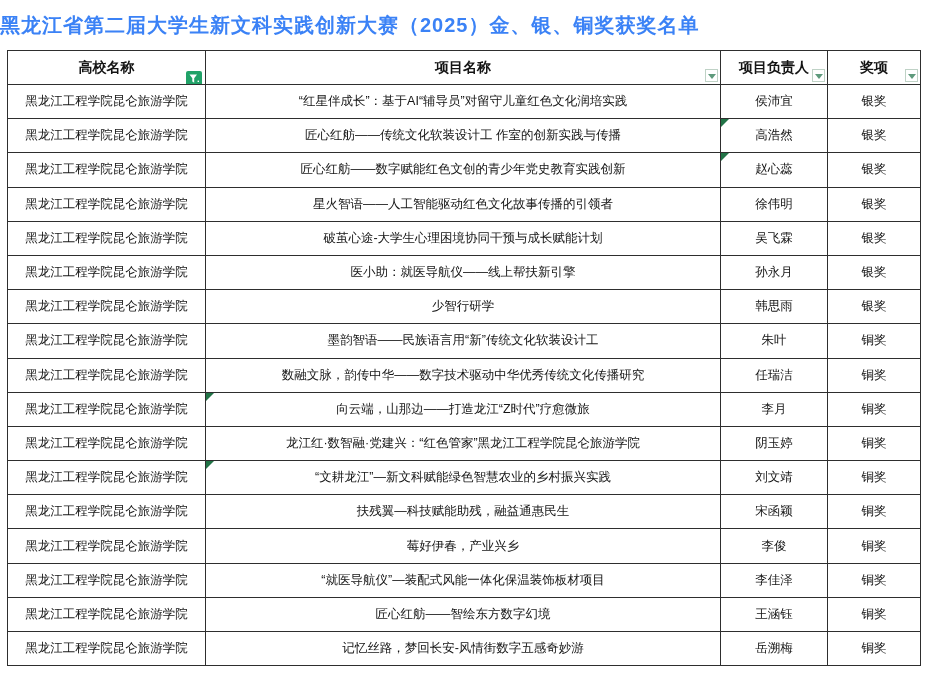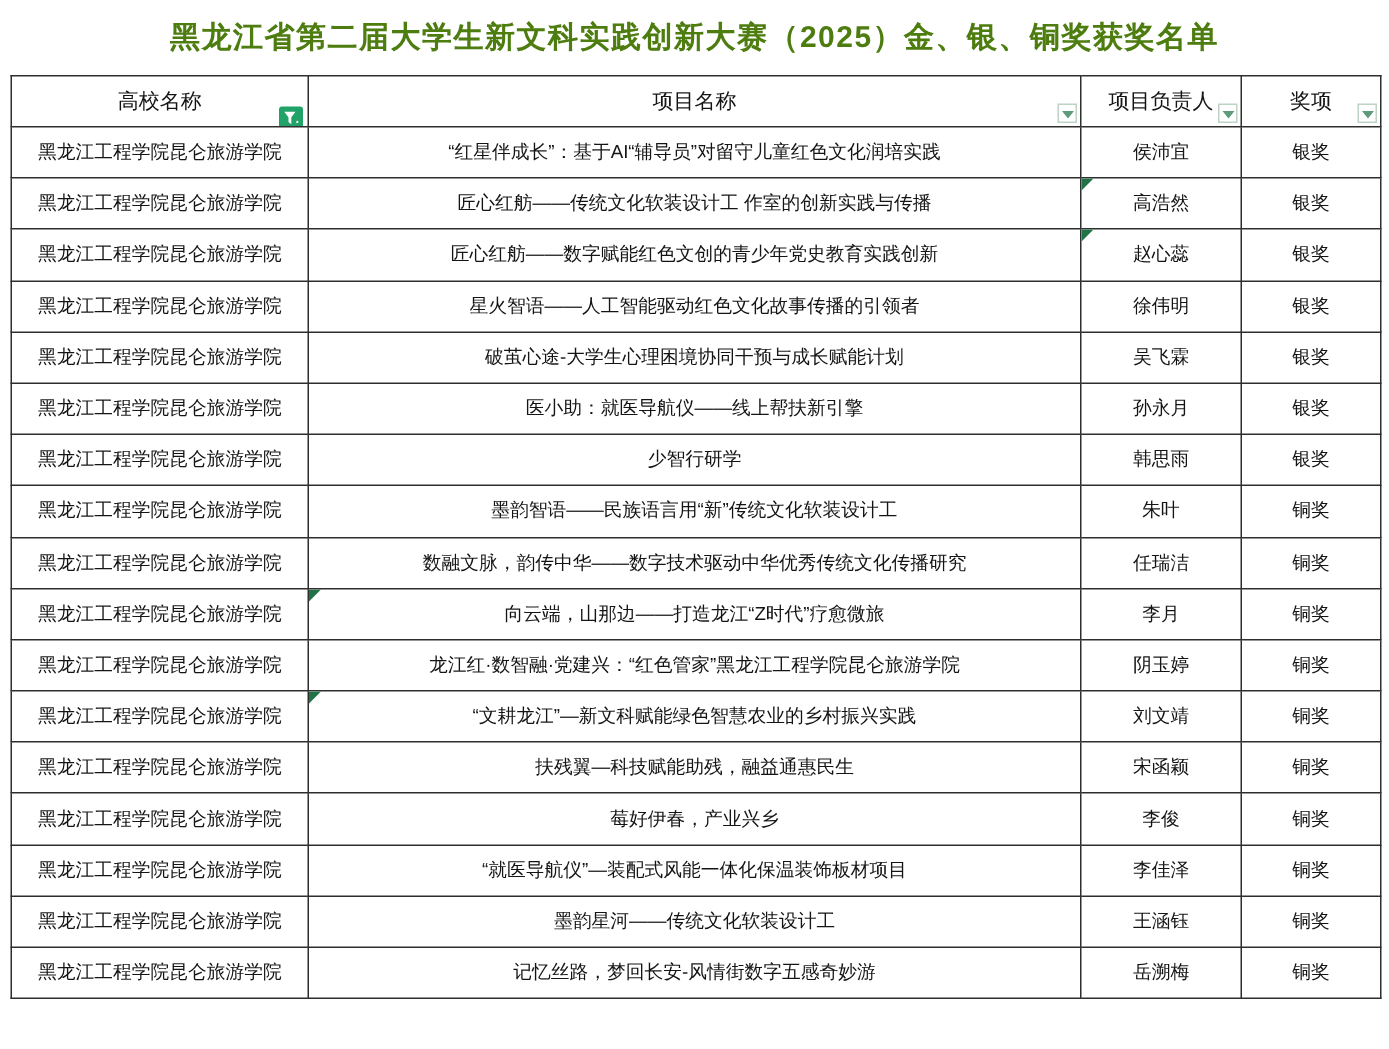--- a/index.html
+++ b/index.html
@@ -7,46 +7,46 @@
   body {
     width: 926px; height: 699px;
     background: #ffffff;
     font-family: "Liberation Sans", "DejaVu Sans", sans-serif;
     color: #141414;
     overflow: hidden;
   }
   .title {
     height: 50px;
     line-height: 50px;
-    text-align: center;
+    text-align: left;
     font-size: 20px;
     font-weight: bold;
     letter-spacing: 1px;
-    color: #4d7c0f;
+    color: #3b82f6;
     white-space: nowrap;
   }
   table.awards {
     border-collapse: collapse;
     table-layout: fixed;
     margin-left: 7px;
     width: 913px;
   }
   .awards th, .awards td {
     border: 1px solid #2e2e2e;
     text-align: center;
     vertical-align: middle;
     position: relative;
     padding: 0 4px;
     overflow: hidden;
     white-space: nowrap;
   }
   .awards thead th {
     height: 34px;
     font-size: 14px;
-    font-weight: normal;
+    font-weight: bold;
   }
   .awards td {
     height: 34.2px;
     font-size: 12.5px;
     font-weight: normal;
   }
   
   .filter-active {
     position: absolute;
     right: 3px; bottom: -3px;
@@ -211,21 +211,21 @@
         <td>铜奖</td>
       </tr>
       <tr>
         <td>黑龙江工程学院昆仑旅游学院</td>
         <td>“就医导航仪”—装配式风能一体化保温装饰板材项目</td>
         <td>李佳泽</td>
         <td>铜奖</td>
       </tr>
       <tr>
         <td>黑龙江工程学院昆仑旅游学院</td>
-        <td>墨韵星河——传统文化软装设计工</td>
+        <td>匠心红舫——智绘东方数字幻境</td>
         <td>王涵钰</td>
         <td>铜奖</td>
       </tr>
       <tr>
         <td>黑龙江工程学院昆仑旅游学院</td>
         <td>记忆丝路，梦回长安-风情街数字五感奇妙游</td>
         <td>岳溯梅</td>
         <td>铜奖</td>
       </tr>
     </tbody>

